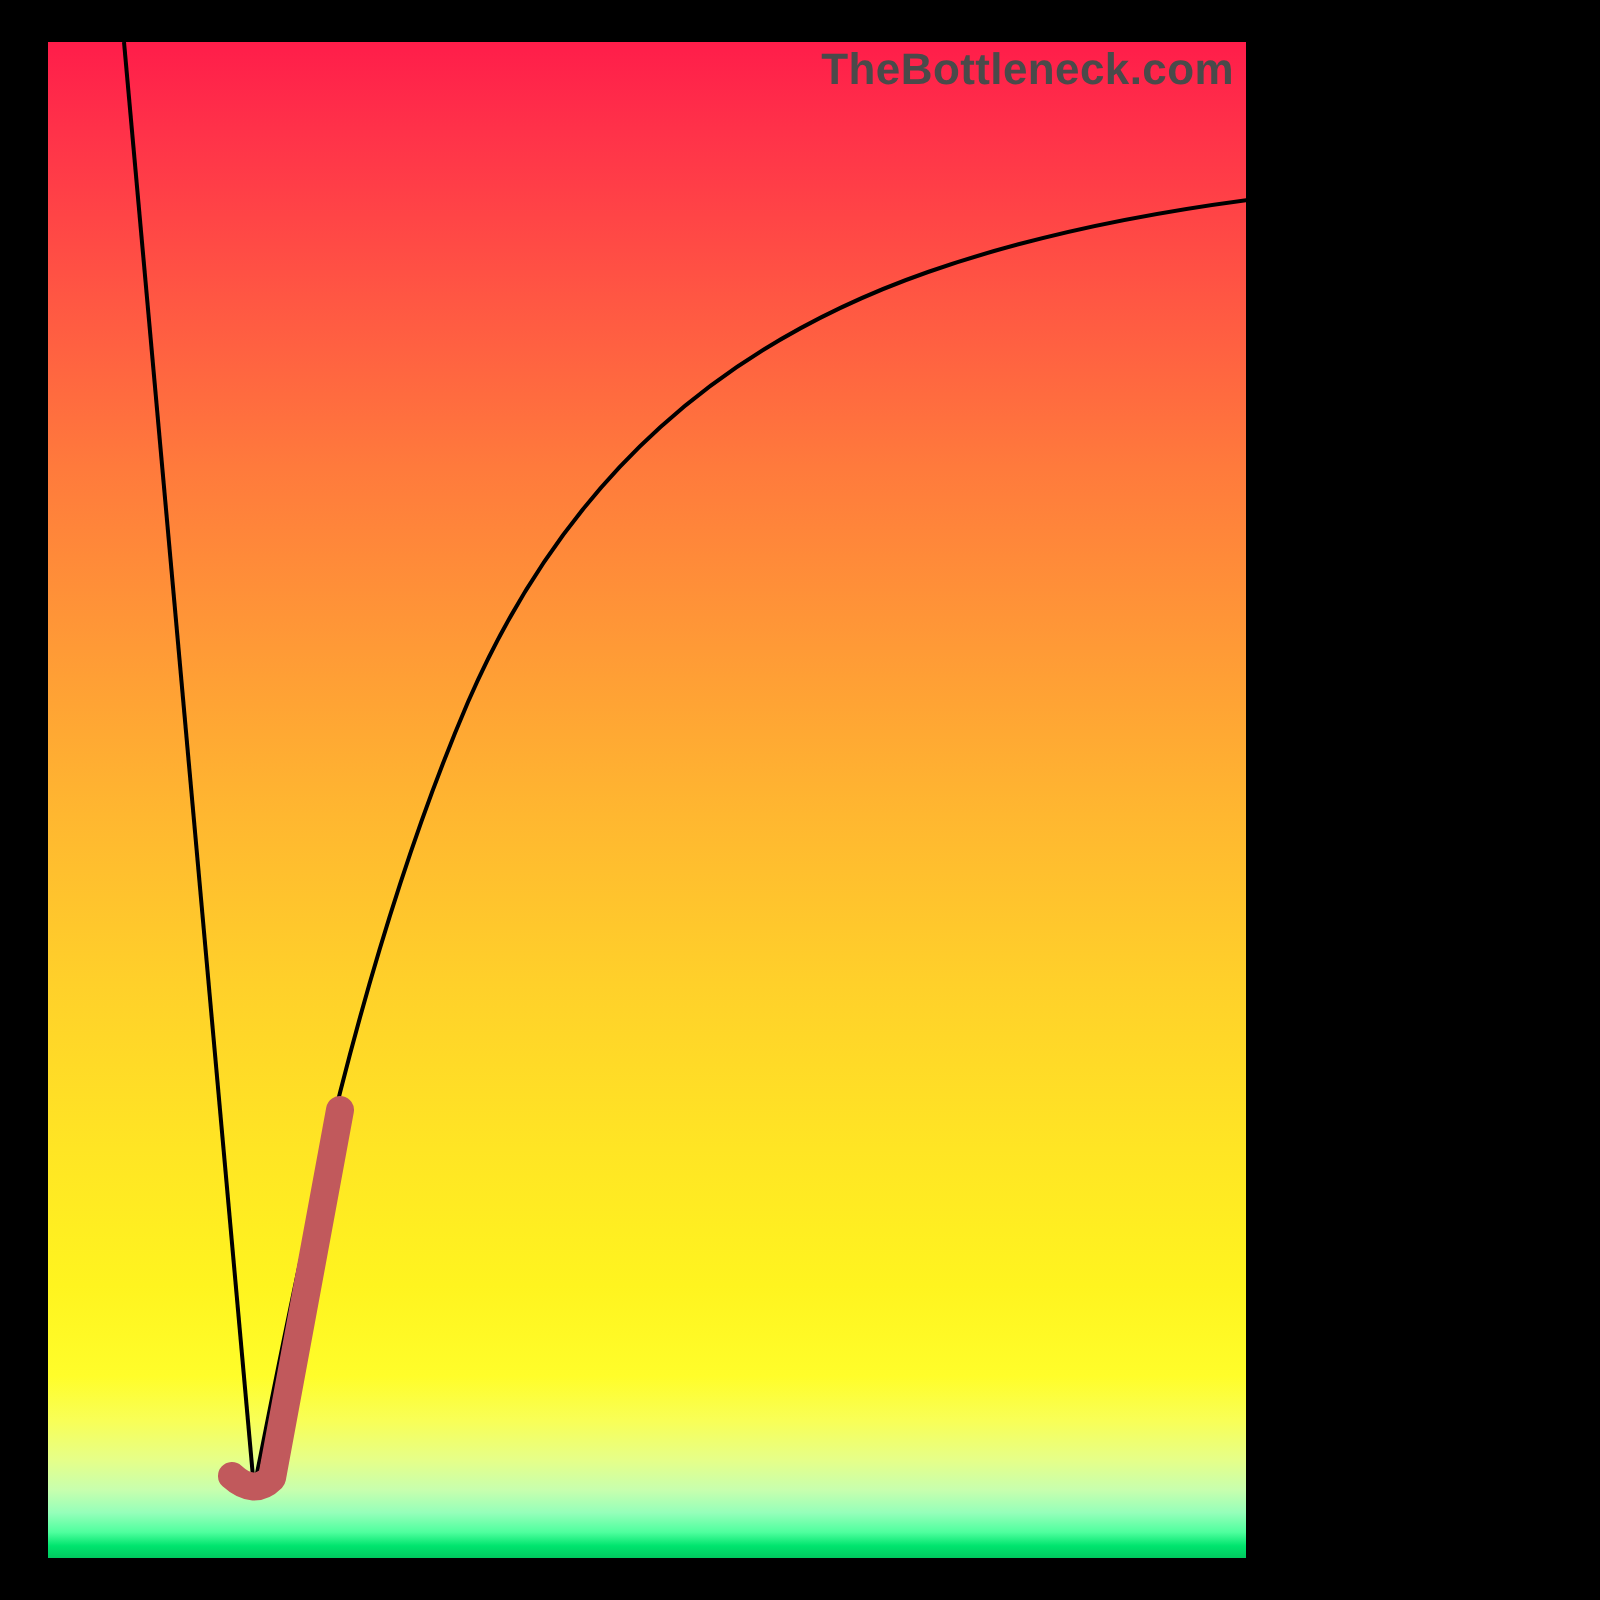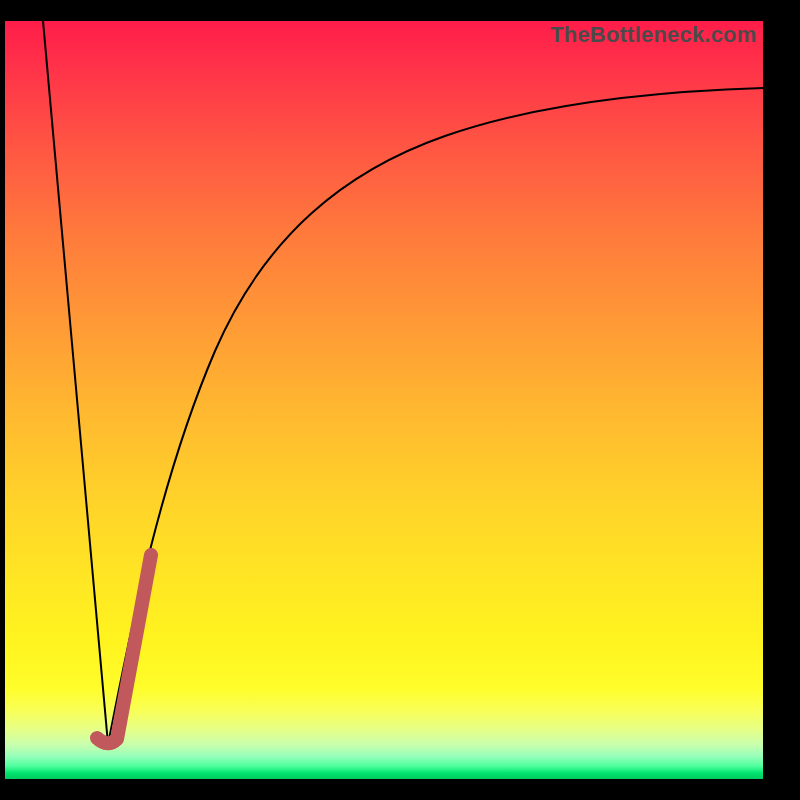--- a/index.html
+++ b/index.html
@@ -6,23 +6,23 @@
     margin: 0;
     padding: 0;
     width: 800px;
     height: 800px;
     background: #000;
     overflow: hidden;
     font-family: Arial, Helvetica, sans-serif;
   }
   .frame {
     position: absolute;
-    left: 5px;
+    left: 24px;
     top: 21px;
-    width: 758px;
+    width: 599px;
     height: 758px;
     overflow: hidden;
   }
   .gradient {
     position: absolute;
     left: 0;
     top: 0;
     right: 0;
     bottom: 0;
     background: linear-gradient(

